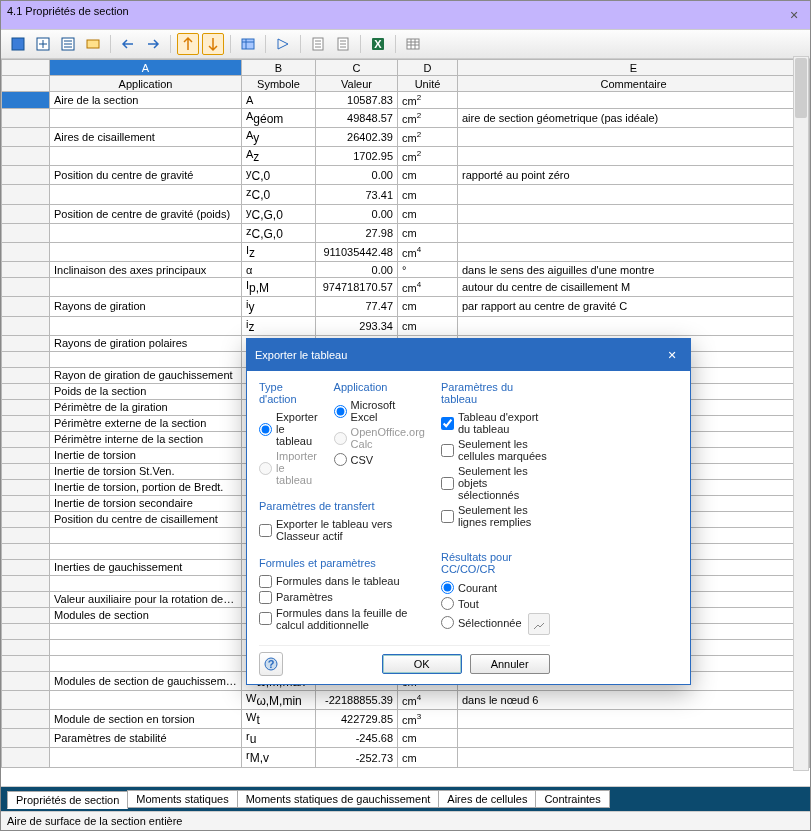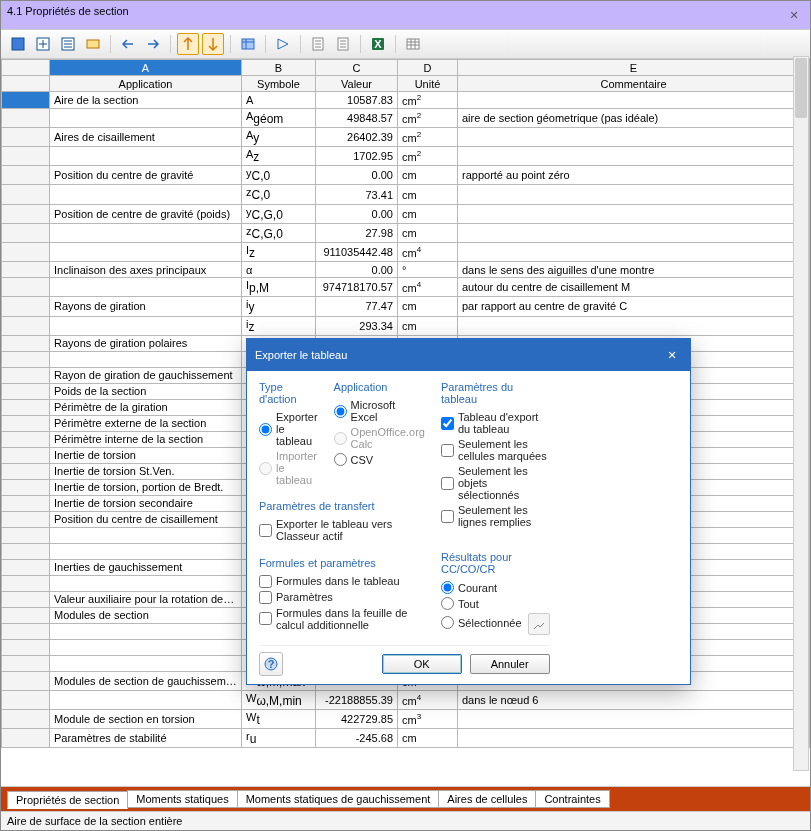--- a/index.html
+++ b/index.html
@@ -17,21 +17,21 @@
 th,td{border:1px solid #b8b8b8;padding:1px 4px;height:16px;white-space:nowrap;overflow:hidden;text-overflow:ellipsis}
 th{background:#f4f4f4;font-weight:normal;text-align:center}
 th.sel{background:#2a7ad0;color:#fff}
 .rowhead{background:#f4f4f4;width:48px}
 .rowhead.sel{background:#2a7ad0}
 td.num{text-align:right}
 td.unit{text-align:left}
 td.sym{text-align:left}
 .sup{font-size:8px;vertical-align:super}
 .sub{font-size:12px;vertical-align:sub}
-.tabs{border-top:1px solid #ccc;padding:3px 6px;display:flex;gap:0;background:#c2410c}
+.tabs{border-top:1px solid #ccc;padding:3px 6px;display:flex;gap:0;background:#0c4a6e}
 .tab{border:1px solid #aaa;padding:2px 8px;background:#fff;margin-right:-1px}
 .tab.active{background:#fff;border-bottom:1px solid #fff;position:relative;top:1px}
 .statusbar{border-top:1px solid #ccc;padding:3px 6px;background:#f4f4f4}
 .scrollbar{position:absolute;right:2px;top:56px;bottom:60px;width:16px;background:#f0f0f0;border:1px solid #ccc}
 .scroll-thumb{position:absolute;left:1px;right:1px;top:1px;height:60px;background:#cdcdcd;border-radius:2px}
 
 .dialog{position:absolute;left:246px;top:338px;width:445px;background:#fff;border:1px solid #2a6bc0;box-shadow:0 8px 24px rgba(0,0,0,.3)}
 .dlg-title{background:#2a6bc0;color:#fff;padding:6px 8px;display:flex;align-items:center;font-size:12px}
 .dlg-title .x{margin-left:auto;width:20px;height:20px;display:flex;align-items:center;justify-content:center}
 .dlg-body{padding:10px 12px 8px;display:grid;grid-template-columns:1fr 1fr 1fr 1fr 1fr;gap:10px 16px}
@@ -472,20 +472,28 @@
             <td></td>
           </tr>
           <tr>
             <td class="rowhead"></td>
             <td>Paramètres de stabilité</td>
             <td class="sym">r<span class="sub">u</span></td>
             <td class="num">-245.68</td>
             <td class="unit">cm</td>
             <td></td>
           </tr>
+          <tr>
+            <td class="rowhead"></td>
+            <td></td>
+            <td class="sym">r<span class="sub">M,v</span></td>
+            <td class="num">-252.73</td>
+            <td class="unit">cm</td>
+            <td></td>
+          </tr>
         </tbody>
     </table>
   </div>
 
   <div class="tabs">
     <div class="tab active">Propriétés de section</div>
     <div class="tab">Moments statiques</div>
     <div class="tab">Moments statiques de gauchissement</div>
     <div class="tab">Aires de cellules</div>
     <div class="tab">Contraintes</div>

